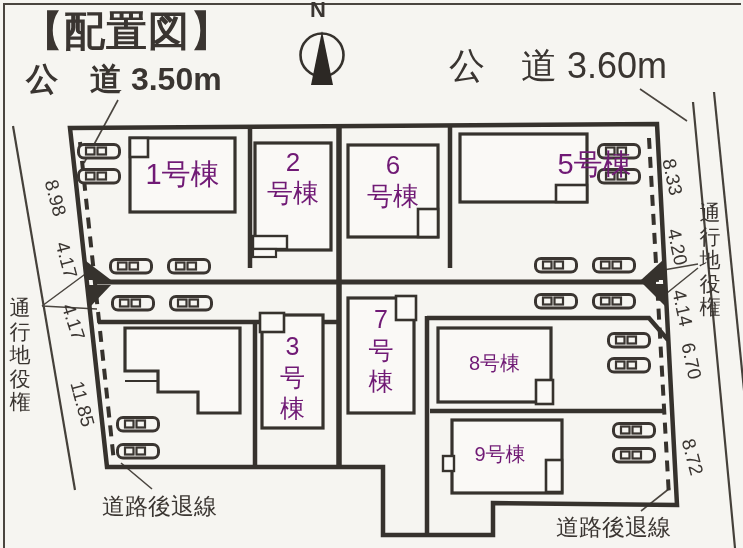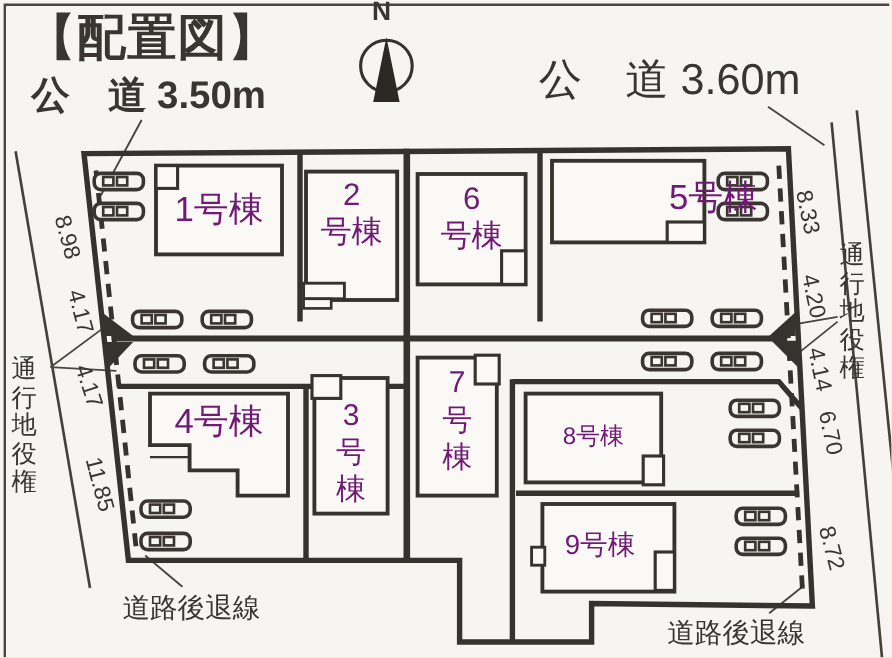--- a/index.html
+++ b/index.html
@@ -19,21 +19,21 @@
   .blabel{position:absolute;text-align:center;white-space:pre-line;color:#701a75;}
   .bflex{display:flex;align-items:center;justify-content:center;}
   .b1{left:130px;top:138px;width:105px;height:74px;font-size:29px;}
   .b2{left:255px;top:147px;width:76px;font-size:26px;line-height:1.18;}
   .b3{left:262px;top:331px;width:61px;font-size:25px;line-height:1.24;}
   .b4{left:125px;top:329px;width:115px;height:46px;font-size:29px;}
   .b5{left:472px;top:134px;width:149px;height:62px;font-size:29px;margin-left:48px;}
   .b6{left:348px;top:150px;width:90px;font-size:26px;line-height:1.18;}
   .b7{left:348px;top:304px;width:66px;font-size:25px;line-height:1.24;}
   .b8{left:438px;top:330px;width:113px;height:66px;font-size:20px;}
-  .b9{left:452px;top:423px;width:96px;height:62px;font-size:23px;text-align:right;}
+  .b9{left:452px;top:423px;width:96px;height:62px;font-size:20px;text-align:right;}
 </style>
 </head>
 <body>
 
 <div class="stage">
 
   <svg width="743" height="548" viewBox="0 0 743 548">
     <defs>
       <g id="car-shape">
         <rect x="1.5" y="4.5" width="41" height="13.5" rx="5.5" fill="#f6f5f1" stroke="#3a3531" stroke-width="3"></rect>
@@ -167,21 +167,20 @@
 
   <div class="setback" style="left:102px;top:491px;">道路後退線</div>
   <div class="setback" style="left:556px;top:512px;">道路後退線</div>
 
   <div class="blabel bflex b1">1号棟</div>
   <div class="blabel b2">2
 号棟</div>
   <div class="blabel b3">3
 号
 棟</div>
-  <div class="blabel bflex b4">4号棟</div>
   <div class="blabel bflex b5">5号棟</div>
   <div class="blabel b6">6
 号棟</div>
   <div class="blabel b7">7
 号
 棟</div>
   <div class="blabel bflex b8">8号棟</div>
   <div class="blabel bflex b9">9号棟</div>
 
 </div>

